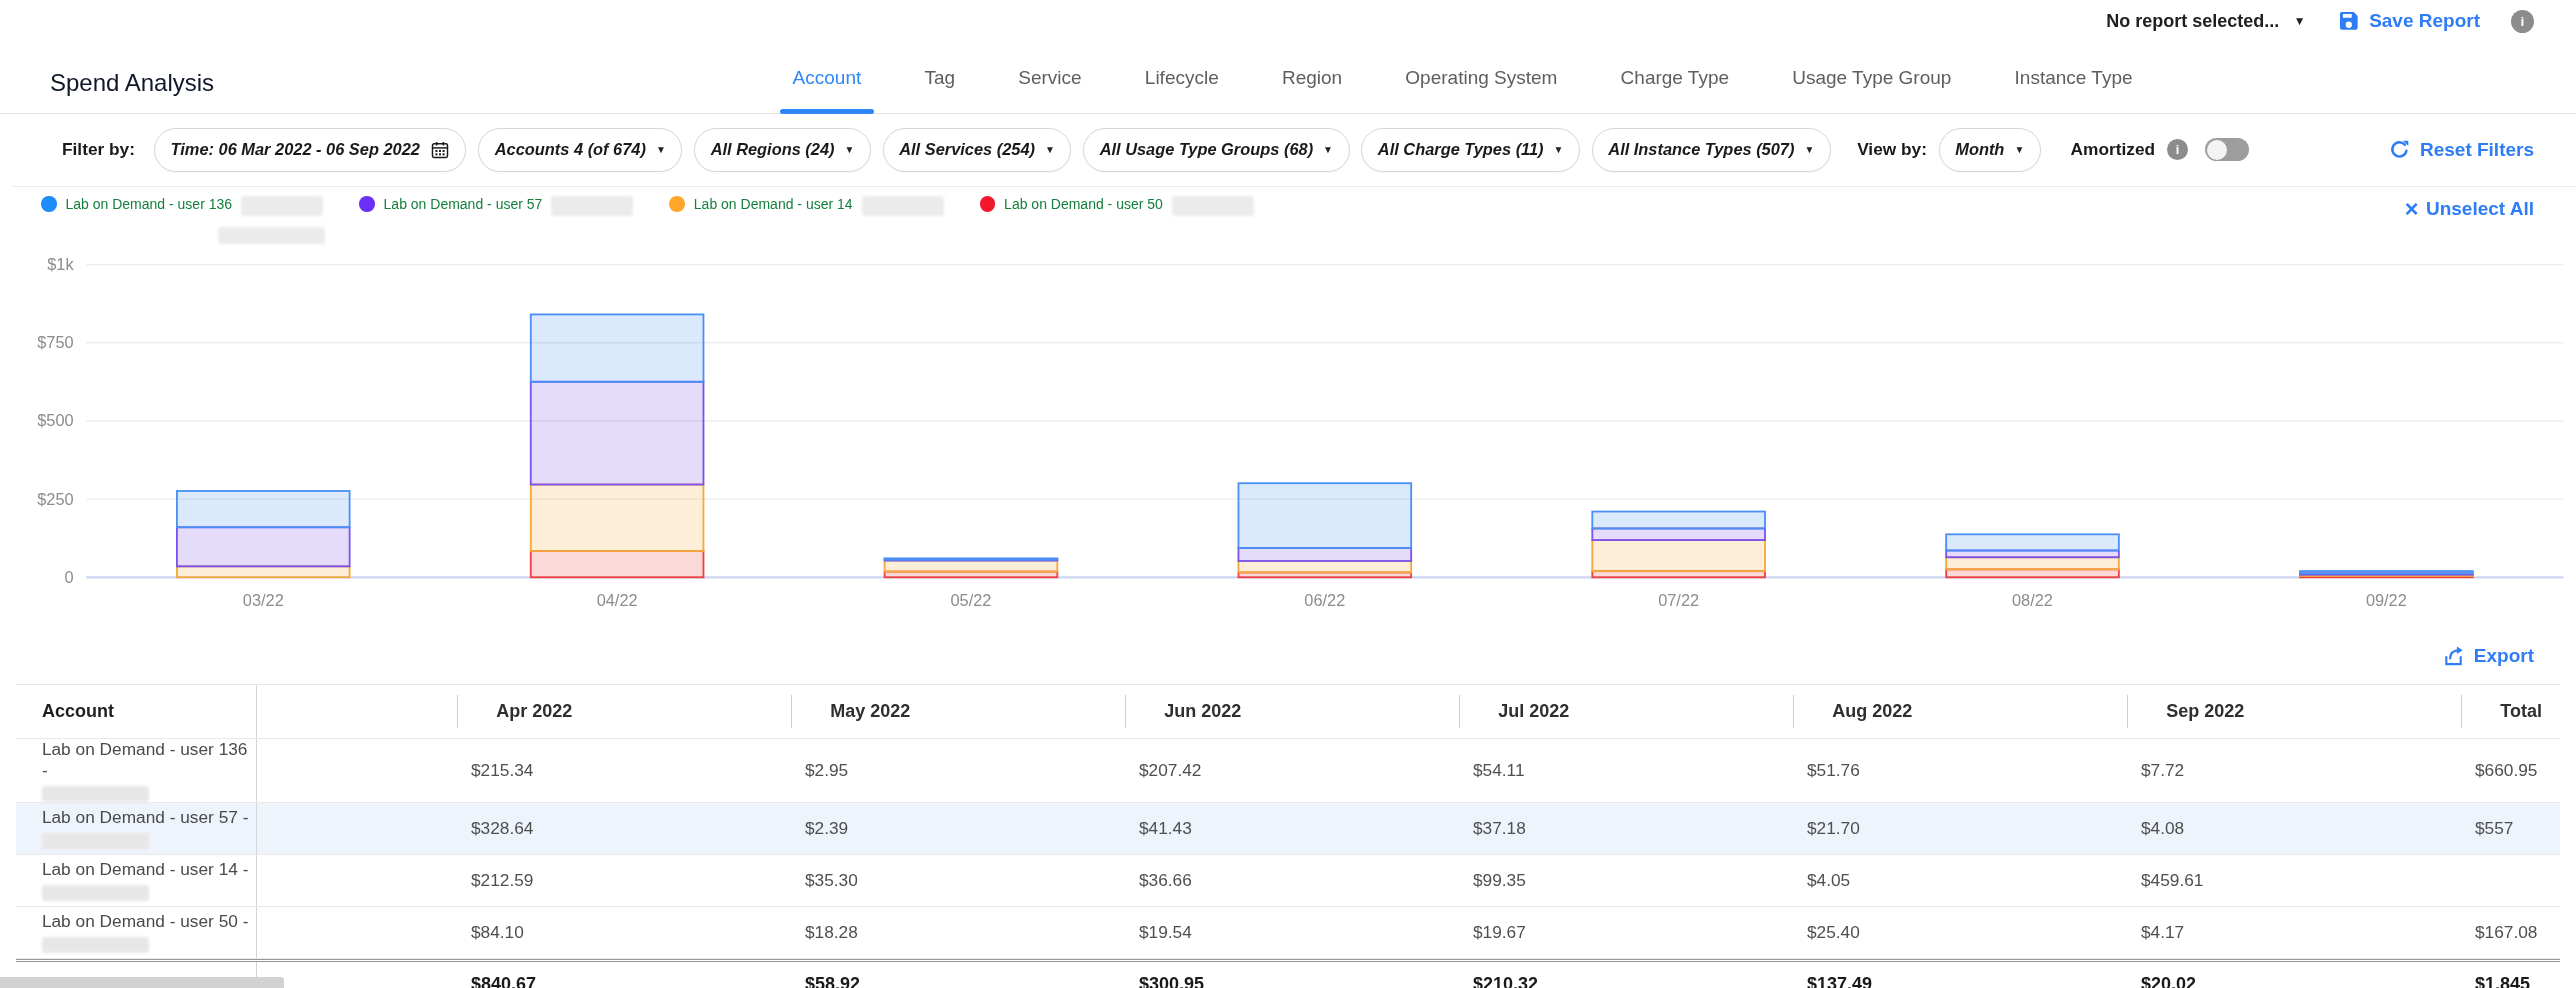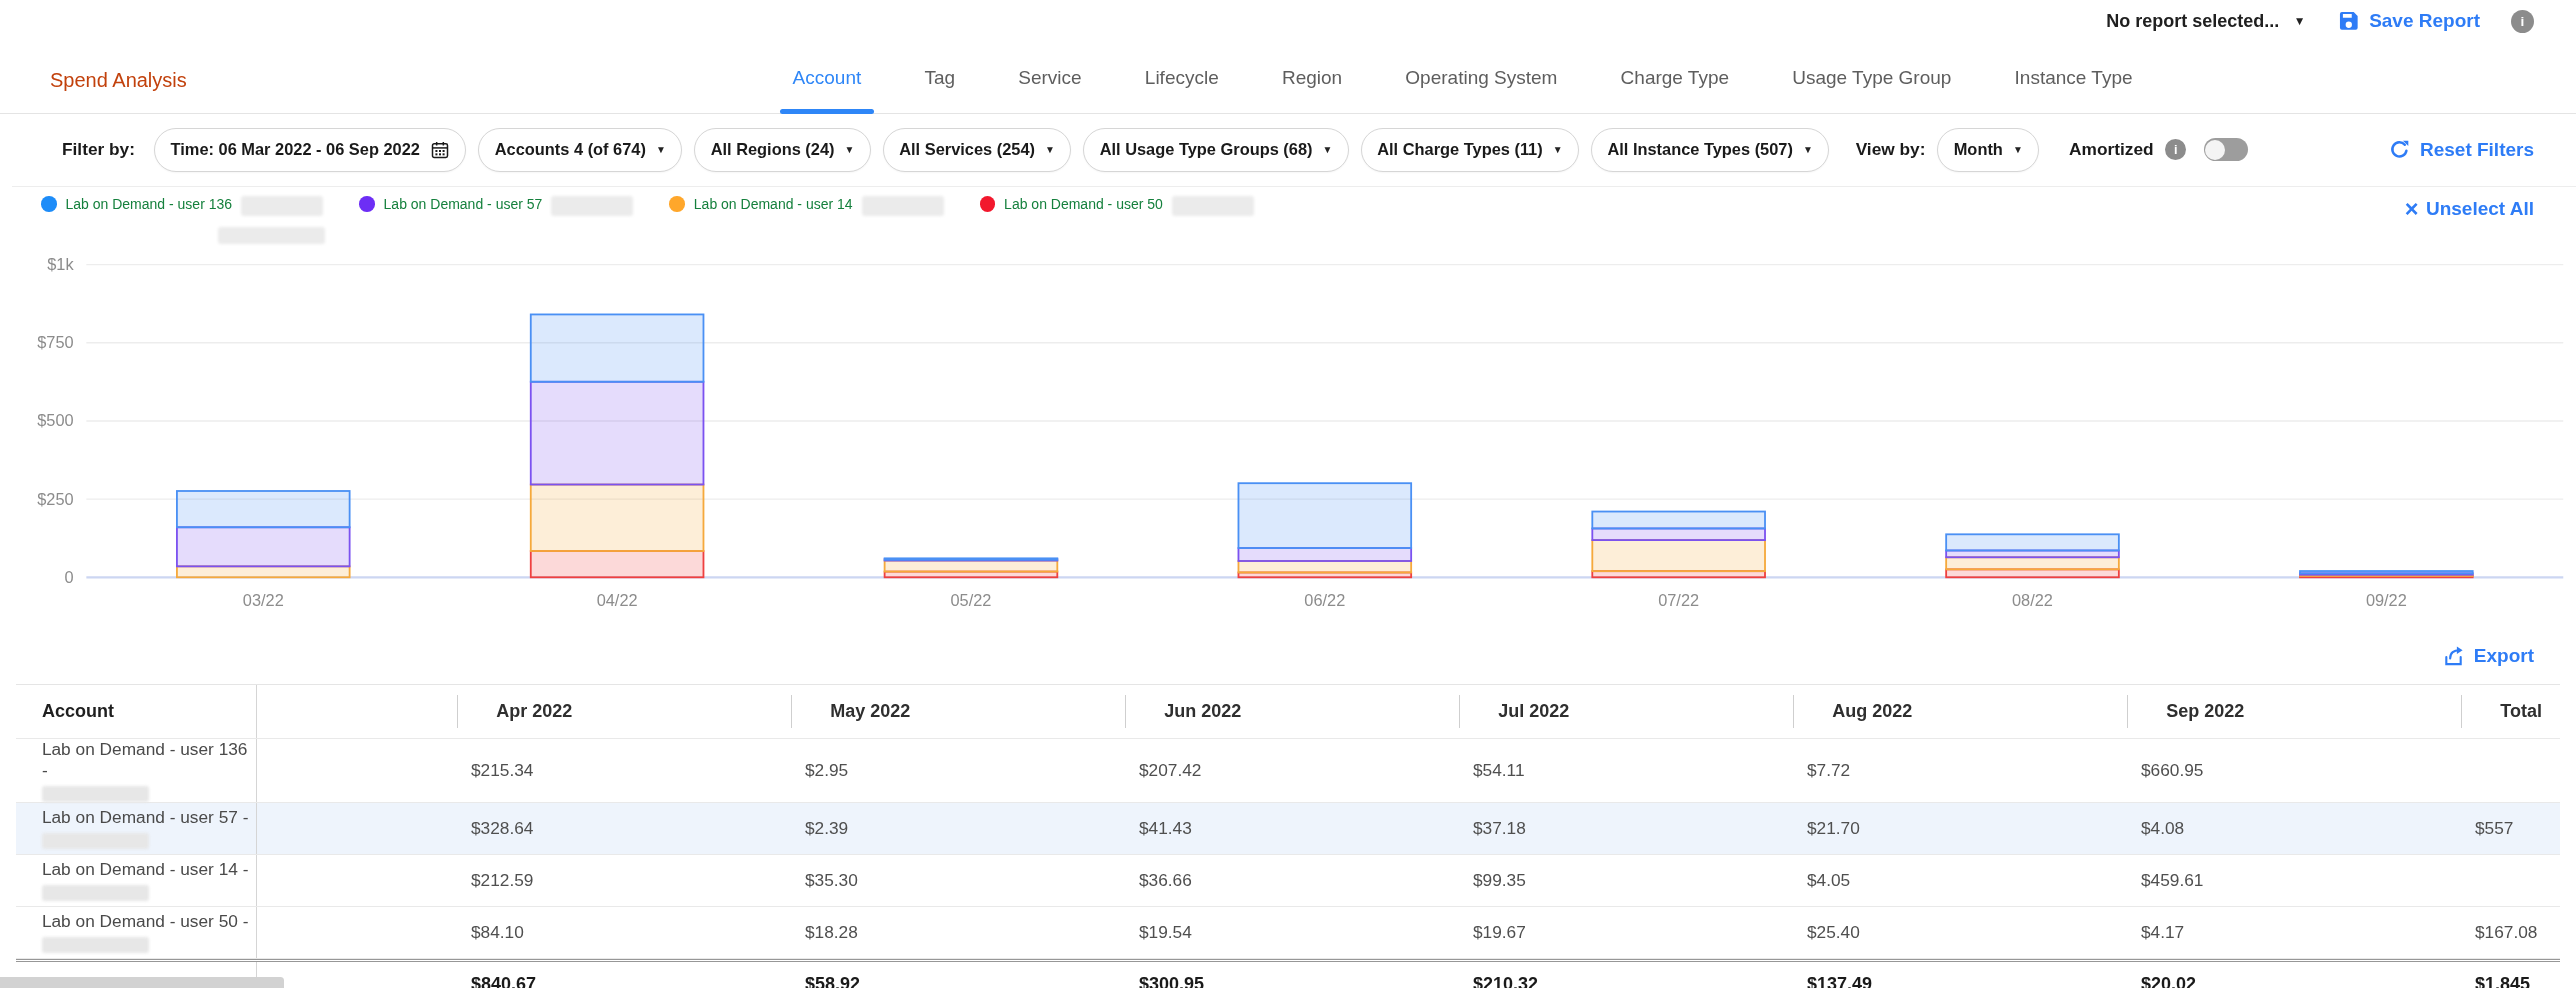--- a/index.html
+++ b/index.html
@@ -11,37 +11,37 @@
           align-items:center;gap:31px;padding-right:42px;}
   .report-selector{display:flex;align-items:center;gap:14.5px;font-size:18px;font-weight:bold;color:#1f1f1f;cursor:pointer;}
   .caret{font-size:11.8px;color:#222;}
   .save-report{display:flex;align-items:center;gap:9px;color:#2e7cf6;font-weight:bold;font-size:19px;cursor:pointer;}
   .info-circle{width:23px;height:23px;border-radius:50%;background:#8c8c8c;color:#fff;font-size:13.6px;
                font-weight:bold;display:inline-flex;align-items:center;justify-content:center;flex:none;}
   .info-circle.small{width:21px;height:21px;font-size:12.7px;}
 
   
   .titlebar{position:absolute;top:42px;left:0;right:0;height:71px;border-bottom:0.9px solid #e4e4e4;}
-  .page-title{position:absolute;left:50px;top:27px;font-size:20px;color:#c2410c;}
+  .page-title{position:absolute;left:50px;top:27px;font-size:24px;color:#0f172a;}
   .tabs{position:absolute;left:789px;top:0;height:100%;display:flex;gap:56px;align-items:center;}
   .tab{position:relative;font-size:19px;color:#5e5e5e;padding:24.5px 3.6px;cursor:pointer;white-space:nowrap;}
   .tab.active{color:#2e86f7;}
   .tab.active::after{content:"";position:absolute;left:-9px;right:-9px;bottom:-0.9px;height:4.5px;
                      background:#2e86f7;border-radius:2.7px;}
 
   
   .filterbar{position:absolute;top:113px;left:12px;right:0;height:73px;border-bottom:0.9px solid #ededed;
              display:flex;align-items:center;padding-left:50px;gap:11.8px;}
   .filter-label,.viewby-label,.amortized-label{font-size:17.3px;font-weight:bold;color:#1a1a1a;white-space:nowrap;}
   .filter-label{margin-right:7.3px;}
   .viewby-label{margin-left:14.5px;}
   .amortized-label{margin-left:18px;}
   .pill{height:42px;border:1.5px solid #d6d6d6;border-radius:22px;background:#fff;display:flex;
         align-items:center;gap:10px;padding:0 15.5px;font-size:16.4px;font-weight:bold;color:#1a1a1a;
-        white-space:nowrap;cursor:pointer;box-shadow:0 0.9px 1.8px rgba(0,0,0,0.04);}
+        white-space:nowrap;cursor:pointer;box-shadow:0 0.9px 1.8px rgba(0,0,0,0.04);font-style:italic;}
   .caret-sm{font-size:10px;color:#222;}
   .toggle{width:44px;height:23.6px;border-radius:11.8px;background:#9d9d9d;position:relative;margin-left:5.5px;cursor:pointer;flex:none;}
   .toggle .knob{position:absolute;left:1.8px;top:1.8px;width:20px;height:20px;border-radius:50%;background:#f4f4f4;}
   .reset-filters{position:absolute;right:42px;display:flex;align-items:center;gap:9px;color:#2e7cf6;
                  font-size:19px;font-weight:bold;cursor:pointer;}
 
   
   .legendbar{position:absolute;top:185px;left:0;right:0;height:55px;}
   .legend{position:absolute;left:41px;top:11px;display:flex;gap:36px;}
   .legend-item{position:relative;display:flex;align-items:flex-start;gap:9px;font-size:14px;color:#15803d;cursor:pointer;}
@@ -302,20 +302,21 @@
       <div class="trow">
         <div class="cell-account">
           <span>Lab on Demand - user 136 -</span>
           <span class="acct-redact"></span>
         </div>
         <div class="cell-spacer"></div>
         <div class="cell-val">$215.34</div>
         <div class="cell-val">$2.95</div>
         <div class="cell-val">$207.42</div>
         <div class="cell-val">$54.11</div>
+        <div class="cell-val">$51.76</div>
         <div class="cell-val">$7.72</div>
         <div class="cell-val">$660.95</div>
       </div>
       <div class="trow striped">
         <div class="cell-account">
           <span>Lab on Demand - user 57 -</span>
           <span class="acct-redact"></span>
         </div>
         <div class="cell-spacer"></div>
         <div class="cell-val">$328.64</div>

